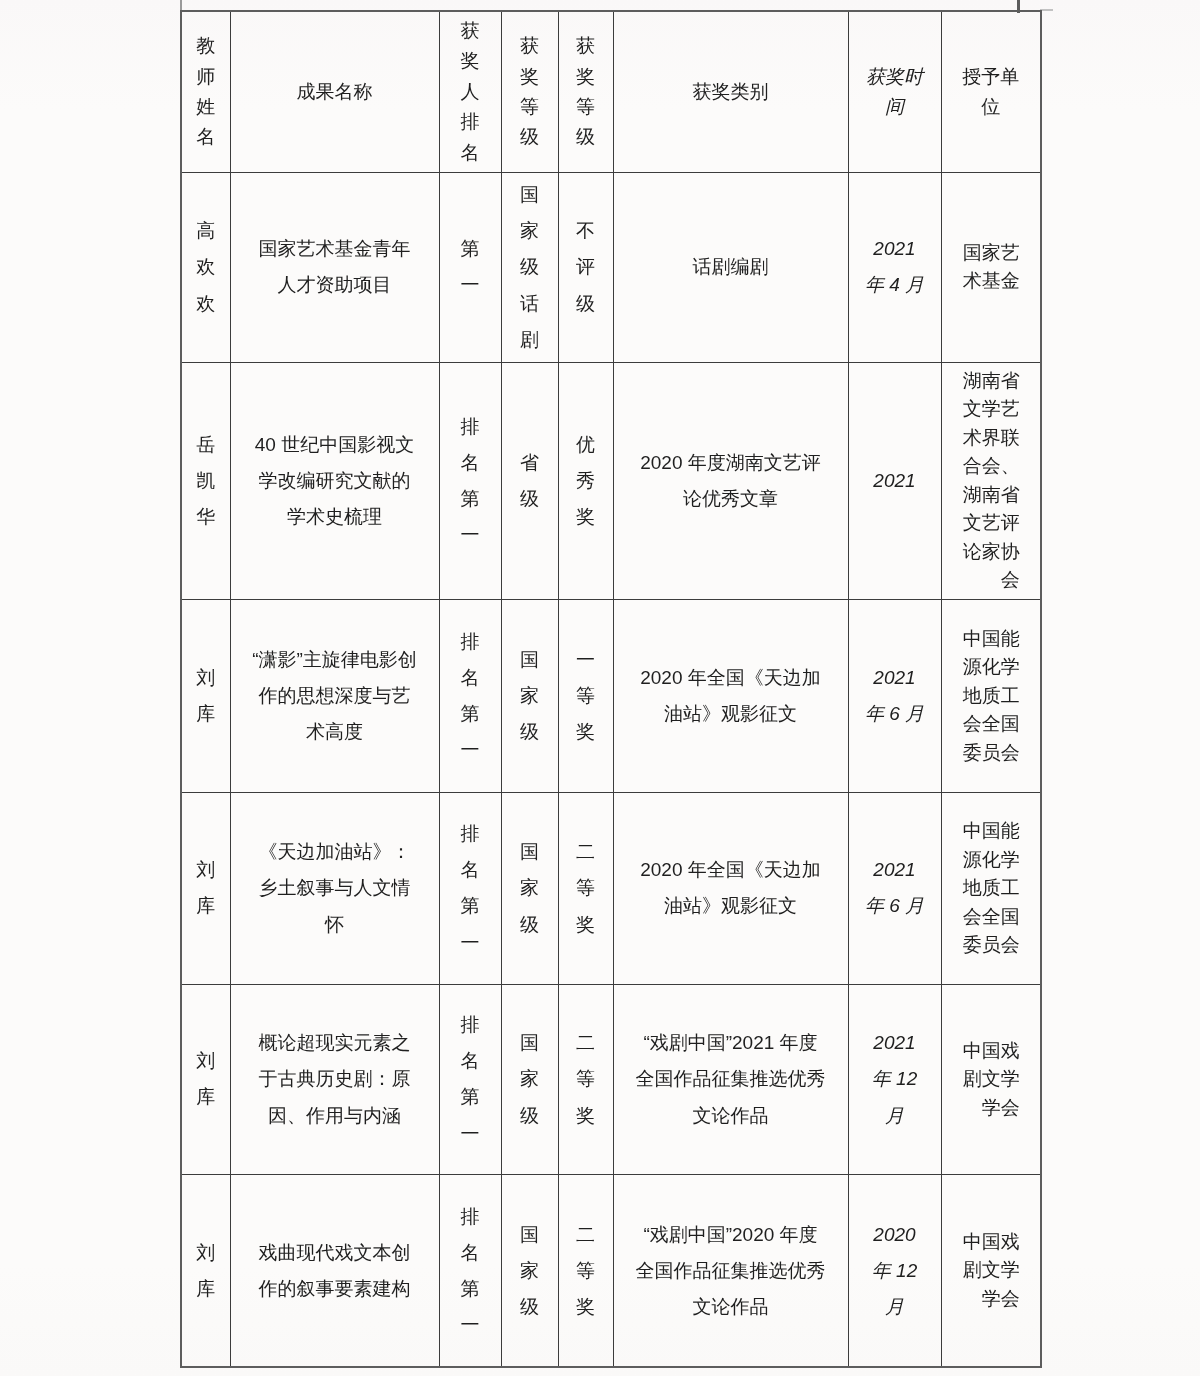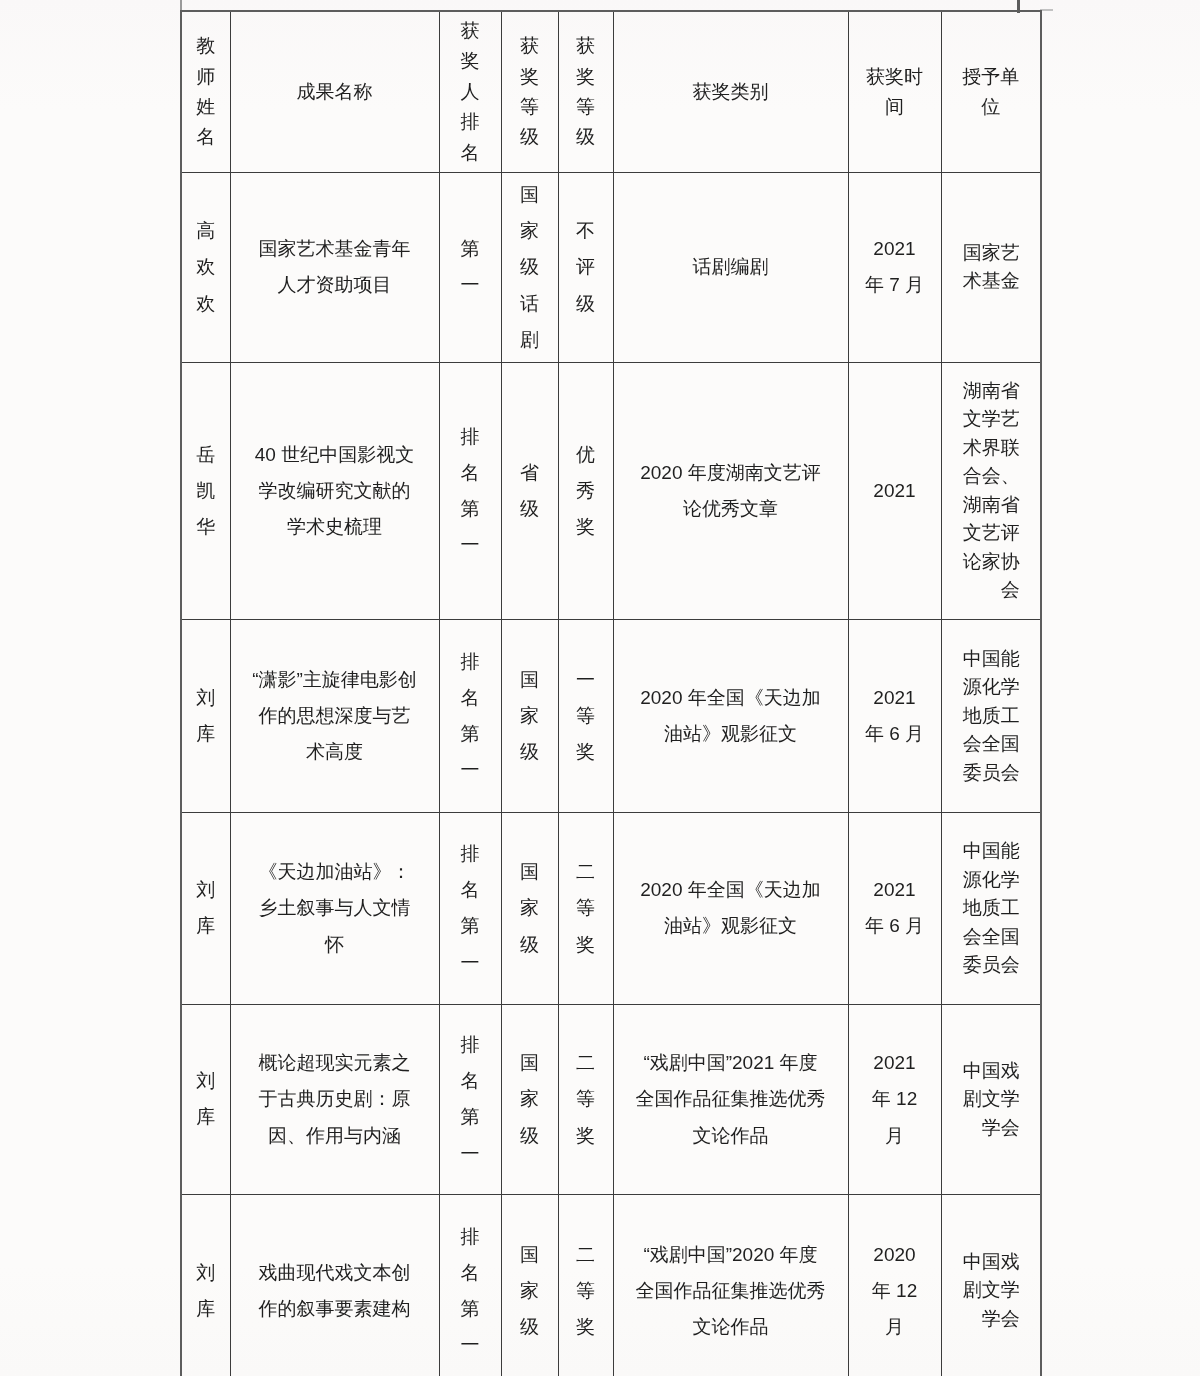--- a/index.html
+++ b/index.html
@@ -60,22 +60,22 @@
     color: #1f1f1f;
   }
   .awards th { line-height: 1.6; }
   .awards td { line-height: 1.9; }
   .awards td.org-cell { line-height: 1.5; text-align: right; }
 
   
   .one-col   { width: 1.25em; margin: 0 auto; word-break: break-all; }
   .w-title   { width: 170px;  margin: 8px auto; }
   .w-cat     { width: 192px;  margin: 16px auto; }
-  .w-time    { width: 62px;   margin: 4px auto; }
-  .w-org     { width: 58px;   margin: 10px auto; }
+  .w-time    { width: 62px;   margin: 4px auto; font-style: italic; }
+  .w-org     { width: 58px;   margin: 0 auto; }
 </style>
 </head>
 <body>
 
 <div class="page"></div>
 <div class="stub-left"></div>
 <div class="stub-right"></div>
 <div class="overhang"></div>
 
 <table class="awards">
@@ -131,21 +131,21 @@
     <td>
           <div class="one-col">国家级话剧</div>
         </td>
     <td>
           <div class="one-col">不评级</div>
         </td>
     <td>
           <div class="w-cat">话剧编剧</div>
         </td>
     <td>
-          <div class="w-time">2021 年 7 月</div>
+          <div class="w-time">2021 年 4 月</div>
         </td>
     <td class="org-cell">
           <div class="w-org">国家艺术基金</div>
         </td>
   </tr>
 
   <tr style="height:222px">
     <td>
           <div class="one-col">岳凯华</div>
         </td>

